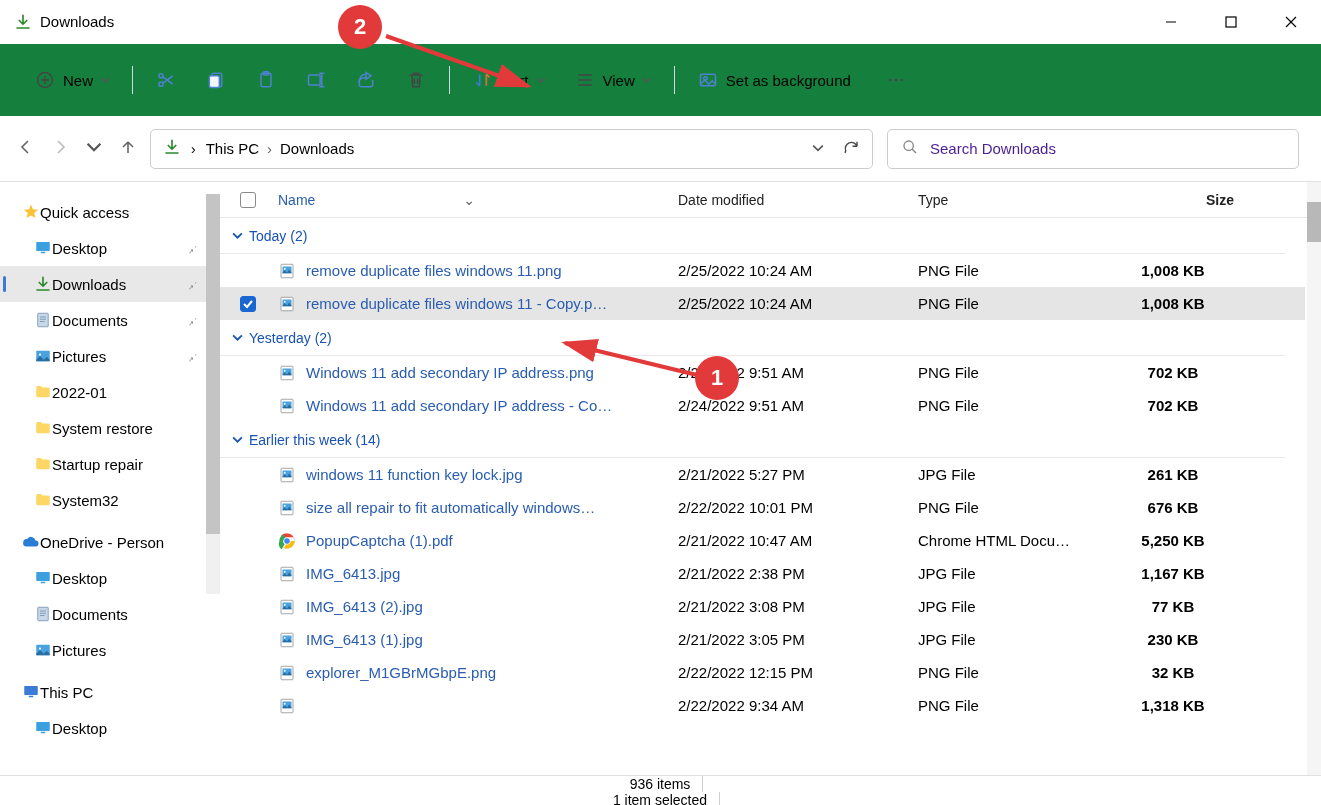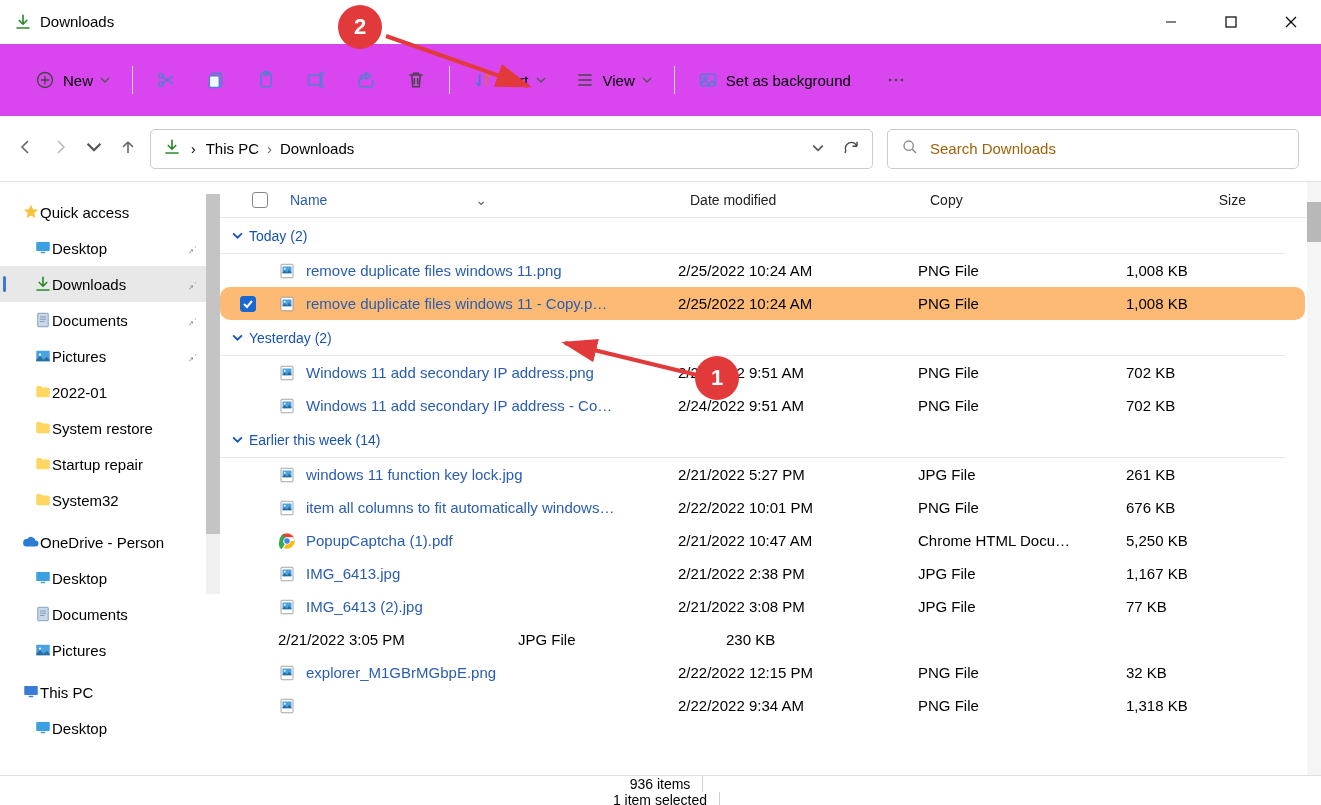--- a/index.html
+++ b/index.html
@@ -7,38 +7,38 @@
 
 
 .titlebar { height:44px; display:flex; align-items:center; padding:0 0 0 14px; border-bottom:1px solid transparent; }
 .titlebar .appicon { width:18px; height:18px; margin-right:8px; }
 .titlebar .title { font-size:15px; }
 .titlebar .wincontrols { margin-left:auto; display:flex; }
 .titlebar .wincontrols div { width:60px; height:44px; display:flex; align-items:center; justify-content:center; }
 .titlebar .wincontrols svg { width:14px; height:14px; stroke:#000; }
 
 
-.toolbar { height:72px; background:#d946ef; display:flex; align-items:center; padding:0 20px; gap:0; }
+.toolbar { height:72px; background:#15803d; display:flex; align-items:center; padding:0 20px; gap:0; }
 .toolbar .tbtn { height:40px; padding:0 14px; border-radius:6px; display:flex; align-items:center; gap:7px; cursor:pointer; }
 .toolbar .sep { width:1px; height:28px; background:#cfd8e3; margin:0 8px; }
 .toolbar .ticon { width:22px; height:22px; display:flex; align-items:center; justify-content:center; }
 .toolbar .ticon svg { width:20px; height:20px; }
 .toolbar .label { font-size:15px; }
 .toolbar .chev { width:10px; height:10px; }
 
 
 .addrrow { height:66px; display:flex; align-items:center; padding:0 22px 0 18px; gap:14px; border-bottom:1px solid #e0e0e0; }
 .navbtns { display:flex; align-items:center; gap:18px; }
 .navbtns svg { width:16px; height:16px; stroke:#666; }
 .navbtns .dis svg { stroke:#bbb; }
 .addrbox { flex:1; height:40px; border:1px solid #ccc; border-radius:5px; display:flex; align-items:center; padding:0 12px; gap:10px; }
 .addrbox .crumbs { display:flex; align-items:center; gap:6px; font-size:15px; }
 .addrbox .crumbs .chev { color:#666; margin:0 2px; }
 .addrbox .right { margin-left:auto; display:flex; align-items:center; gap:18px; }
-.searchbox { width:412px; height:40px; border:1px solid #ccc; border-radius:5px; display:flex; align-items:center; padding:0 14px; gap:12px; color:#a16207; font-size:15px; }
+.searchbox { width:412px; height:40px; border:1px solid #ccc; border-radius:5px; display:flex; align-items:center; padding:0 14px; gap:12px; color:#4c1d95; font-size:15px; }
 
 
 .main { display:flex; height:calc(805px - 44px - 72px - 66px - 30px); }
 
 
 .sidebar { width:220px; overflow-y:hidden; padding-top:12px; position:relative; }
 .sidebar::-webkit-scrollbar { width:14px; }
 .sidebar::-webkit-scrollbar-thumb { background:#c0c0c0; }
 .sidebar .scroll-track { position:absolute; right:0; top:12px; width:14px; height:400px; background:#f0f0f0; }
 .sidebar .scroll-thumb { position:absolute; right:0; top:12px; width:14px; height:340px; background:#c4c4c4; }
@@ -47,33 +47,33 @@
 .navitem.sel::before { content:''; position:absolute; left:3px; top:10px; width:3px; height:16px; background:#3a7bd5; border-radius:3px; }
 .navitem .pin { margin-left:auto; margin-right:14px; color:#888; }
 .navitem .fic { width:18px; height:18px; flex-shrink:0; }
 .navitem.top { padding-left:22px; margin-top:6px; font-weight:400; }
 .navitem.top:first-child { margin-top:0; }
 
 
 .filelist { flex:1; position:relative; overflow:hidden; }
 .filelist .scroll-track-r { position:absolute; right:0; top:0; width:14px; height:100%; background:#f5f5f5; }
 .filelist .scroll-thumb-r { position:absolute; right:0; top:20px; width:14px; height:40px; background:#b8b8b8; }
-.thead { height:36px; border-bottom:1px solid #e8e8e8; display:flex; align-items:center; padding-left:32px; color:#222; font-size:14px; }
+.thead { height:36px; border-bottom:1px solid #e8e8e8; display:flex; align-items:center; padding-left:20px; color:#222; font-size:14px; }
 .thead .col { display:flex; align-items:center; gap:8px; }
 .col-check { width:38px; }
 .col-name { width:400px; color:#2a5db0; }
 .col-name .sortchev { margin-left:140px; color:#666; }
 .col-date { width:240px; }
 .col-type { width:208px; }
-.col-size { width:120px; text-align:left; justify-content:flex-end; padding-right:12px; }
+.col-size { width:120px; text-align:center; justify-content:flex-end; padding-right:12px;font-weight:bold; }
 .filerows { overflow-y:auto; height:calc(100% - 36px); padding-right:16px; }
 .group-hdr { height:36px; display:flex; align-items:center; padding-left:12px; color:#1952b5; font-size:14px; gap:6px; border-bottom:1px solid #e8e8e8; margin-right:20px; }
 .group-hdr svg { width:11px; height:11px; stroke:#1952b5; }
 .frow { height:33px; display:flex; align-items:center; padding-left:20px; font-size:15px; }
-.frow.sel { background:#fdba74;border-radius:10px; }
+.frow.sel { background:#e5e5e5; }
 .frow .col-check { display:flex; align-items:center; justify-content:flex-start; }
 .frow .col-name { display:flex; align-items:center; gap:10px; overflow:hidden; white-space:nowrap; text-overflow:ellipsis; }
 .frow .col-name .fic { width:18px; height:18px; flex-shrink:0; }
 .frow .fname { overflow:hidden; text-overflow:ellipsis; white-space:nowrap; max-width:360px; }
 .frow .col-size { padding-right:26px; }
 
 .chk { width:16px; height:16px; border:1px solid #888; border-radius:3px; display:flex; align-items:center; justify-content:center; }
 .chk.on { background:#1a67d2; border-color:#1a67d2; }
 .chk.on svg { stroke:#fff; width:10px; height:10px; }
 
@@ -397,21 +397,21 @@
   <div class="filelist">
     <div class="thead">
       <div class="col col-check">
           <div class="chk"></div>
         </div>
       <div class="col col-name">
           <span>Name</span>
           <span class="sortchev">⌄</span>
         </div>
       <div class="col col-date">Date modified</div>
-      <div class="col col-type">Copy</div>
+      <div class="col col-type">Type</div>
       <div class="col col-size">Size</div>
     </div>
     <div class="filerows" id="filerows">
         <div class="group-hdr">
           <svg viewBox="0 0 10 10" fill="none">
             <path d="M1 3l4 4 4-4" stroke-width="1.6"></path>
           </svg>
           <span>Today (2)</span>
         </div>
         <div class="frow">
@@ -509,21 +509,21 @@
         </div>
         <div class="frow">
           <div class="col-check"></div>
           <div class="col-name">
             <span class="fic"><svg viewBox="0 0 24 24">
                 <rect x="4" y="3" width="16" height="18" rx="1" fill="#fff" stroke="#888"></rect>
                 <rect x="6" y="6" width="12" height="9" fill="#4aa3e0"></rect>
                 <circle cx="9" cy="9" r="1.2" fill="#fff"></circle>
                 <path d="M6 14l3-3 3 3 3-4 3 4v1H6z" fill="#2a6da0"></path>
               </svg></span>
-            <span class="fname">item all columns to fit automatically windows…</span>
+            <span class="fname">size all repair to fit automatically windows…</span>
           </div>
           <div class="col-date">2/22/2022 10:01 PM</div>
           <div class="col-type">PNG File</div>
           <div class="col-size">676 KB</div>
         </div>
         <div class="frow">
           <div class="col-check"></div>
           <div class="col-name">
             <span class="fic"><svg viewBox="0 0 24 24">
                 <circle cx="12" cy="12" r="10" fill="#fff"></circle>
@@ -565,20 +565,29 @@
                 <path d="M6 14l3-3 3 3 3-4 3 4v1H6z" fill="#2a6da0"></path>
               </svg></span>
             <span class="fname">IMG_6413 (2).jpg</span>
           </div>
           <div class="col-date">2/21/2022 3:08 PM</div>
           <div class="col-type">JPG File</div>
           <div class="col-size">77 KB</div>
         </div>
         <div class="frow">
           <div class="col-check"></div>
+          <div class="col-name">
+            <span class="fic"><svg viewBox="0 0 24 24">
+                <rect x="4" y="3" width="16" height="18" rx="1" fill="#fff" stroke="#888"></rect>
+                <rect x="6" y="6" width="12" height="9" fill="#4aa3e0"></rect>
+                <circle cx="9" cy="9" r="1.2" fill="#fff"></circle>
+                <path d="M6 14l3-3 3 3 3-4 3 4v1H6z" fill="#2a6da0"></path>
+              </svg></span>
+            <span class="fname">IMG_6413 (1).jpg</span>
+          </div>
           <div class="col-date">2/21/2022 3:05 PM</div>
           <div class="col-type">JPG File</div>
           <div class="col-size">230 KB</div>
         </div>
         <div class="frow">
           <div class="col-check"></div>
           <div class="col-name">
             <span class="fic"><svg viewBox="0 0 24 24">
                 <rect x="4" y="3" width="16" height="18" rx="1" fill="#fff" stroke="#888"></rect>
                 <rect x="6" y="6" width="12" height="9" fill="#4aa3e0"></rect>

